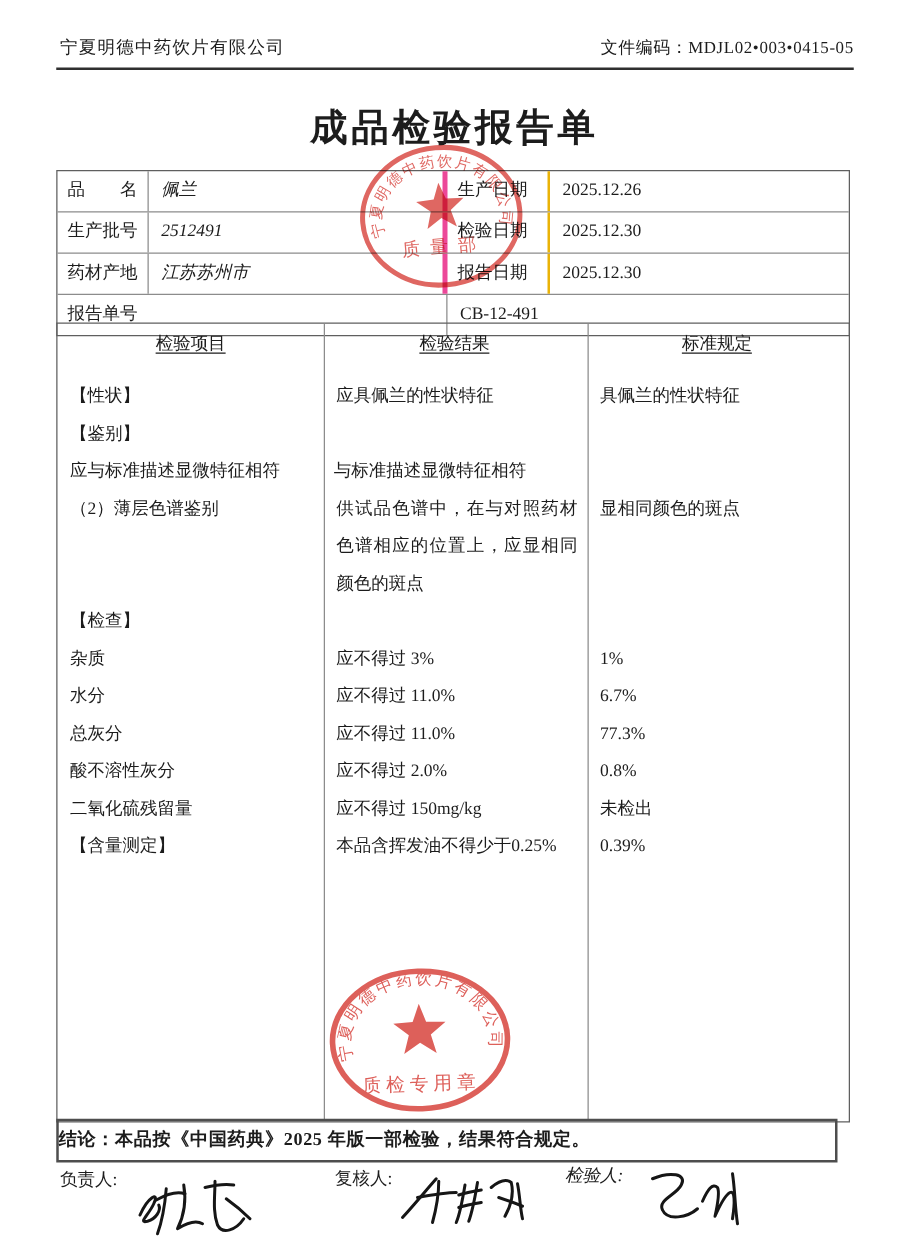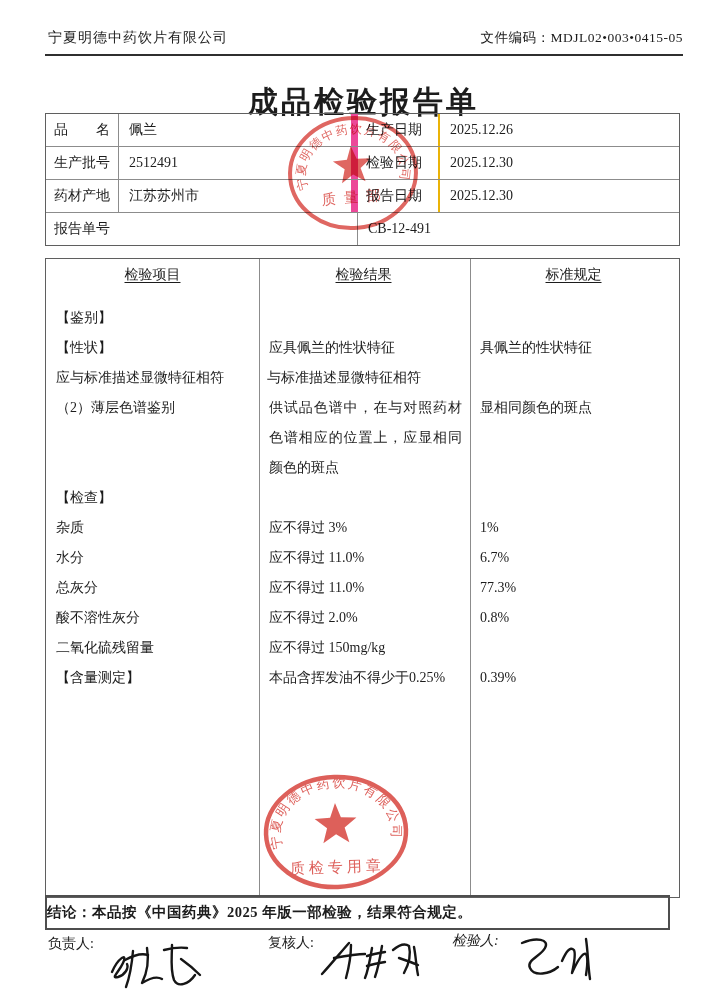--- a/index.html
+++ b/index.html
@@ -5,26 +5,26 @@
   html,body{margin:0;padding:0;}
   body{width:727px;height:1000px;background:#ffffff;position:relative;overflow:hidden;
        font-family:"Liberation Serif","DejaVu Serif",serif;color:#1c1c1c;}
   .abs{position:absolute;}
   
   .hdr-company{left:48px;top:29px;font-size:14px;letter-spacing:1px;}
   .hdr-code{right:44px;top:29px;font-size:13.5px;letter-spacing:.5px;}
   .hdr-rule{left:45px;top:54px;width:638px;height:2px;background:#2f2f2f;}
   .doc-title{left:0;top:82px;width:727px;text-align:center;font-size:30px;font-weight:700;letter-spacing:3px;}
   
-  .info{left:45px;top:113px;width:633px;border:1px solid #5f5f5f;background:transparent;}
+  .info{left:45px;top:136px;width:633px;border:1px solid #5f5f5f;background:transparent;}
   .irow{display:flex;height:32px;line-height:32px;font-size:14px;border-top:1px solid #8c8c8c;}
   .irow.first{border-top:none;}
   .ic{box-sizing:border-box;white-space:nowrap;overflow:hidden;}
   .il1{width:73px;padding-left:8px;border-right:1px solid #8c8c8c;}
-  .iv1{width:239px;padding-left:10px;border-right:7px solid #ec4899;}
+  .iv1{width:239px;padding-left:10px;border-right:4px solid #ec4899;font-style:italic;}
   .il2{width:82px;padding-left:8px;border-right:2px solid #eab308;}
   .iv2{flex:1;padding-left:10px;font-family:Liberation Serif, serif;}
   .ilspan{width:312px;padding-left:8px;border-right:1px solid #8c8c8c;}
   .ivspan{flex:1;padding-left:10px;}
   
   .mtable{left:45px;top:258px;width:633px;height:638px;border:1px solid #5f5f5f;}
   .vline{position:absolute;top:0;bottom:0;width:1px;background:#8c8c8c;}
   .vline.v1{left:213px;} .vline.v2{left:424px;}
   .mhead{position:absolute;top:7px;left:0;width:100%;display:flex;font-size:14px;}
   .mh{text-align:center;}
@@ -85,30 +85,30 @@
 <div class="abs mtable">
   <div class="vline v1"></div>
   <div class="vline v2"></div>
   <div class="mhead">
     <div class="mh mh1"><span>检验项目</span></div>
     <div class="mh mh3"><span>检验结果</span></div>
     <div class="mh mh2"><span>标准规定</span></div>
   </div>
   <div class="mrows">
     <div class="mrow">
+        <div class="mc mc1">【性状】</div>
+        <div class="mc mc2">应具佩兰的性状特征</div>
+        <div class="mc mc3">具佩兰的性状特征</div>
+      </div>
+    <div class="mrow">
         <div class="mc mc1">【鉴别】</div>
         <div class="mc mc2"></div>
         <div class="mc mc3"></div>
       </div>
     <div class="mrow">
-        <div class="mc mc1">【性状】</div>
-        <div class="mc mc2">应具佩兰的性状特征</div>
-        <div class="mc mc3">具佩兰的性状特征</div>
-      </div>
-    <div class="mrow">
         <div class="mc mc2">应与标准描述显微特征相符</div>
         <div class="mc mc3">与标准描述显微特征相符</div>
       </div>
     <div class="mrow">
         <div class="mc mc1">（2）薄层色谱鉴别</div>
         <div class="mc mc2">供试品色谱中，在与对照药材色谱相应的位置上，应显相同颜色的斑点</div>
         <div class="mc mc3">显相同颜色的斑点</div>
       </div>
     <div class="mrow">
         <div class="mc mc1">【检查】</div>
@@ -131,20 +131,21 @@
         <div class="mc mc3">77.3%</div>
       </div>
     <div class="mrow">
         <div class="mc mc1">酸不溶性灰分</div>
         <div class="mc mc2">应不得过 2.0%</div>
         <div class="mc mc3">0.8%</div>
       </div>
     <div class="mrow">
         <div class="mc mc1">二氧化硫残留量</div>
         <div class="mc mc2">应不得过 150mg/kg</div>
+        <div class="mc mc3">未检出</div>
       </div>
     <div class="mrow">
         <div class="mc mc1">【含量测定】</div>
         <div class="mc mc2">本品含挥发油不得少于0.25%</div>
         <div class="mc mc3">0.39%</div>
       </div>
   </div>
 </div>
 
 <div class="abs concl"><span>结论：</span><span>本品按《中国药典》2025 年版一部检验，结果符合规定。</span></div>

